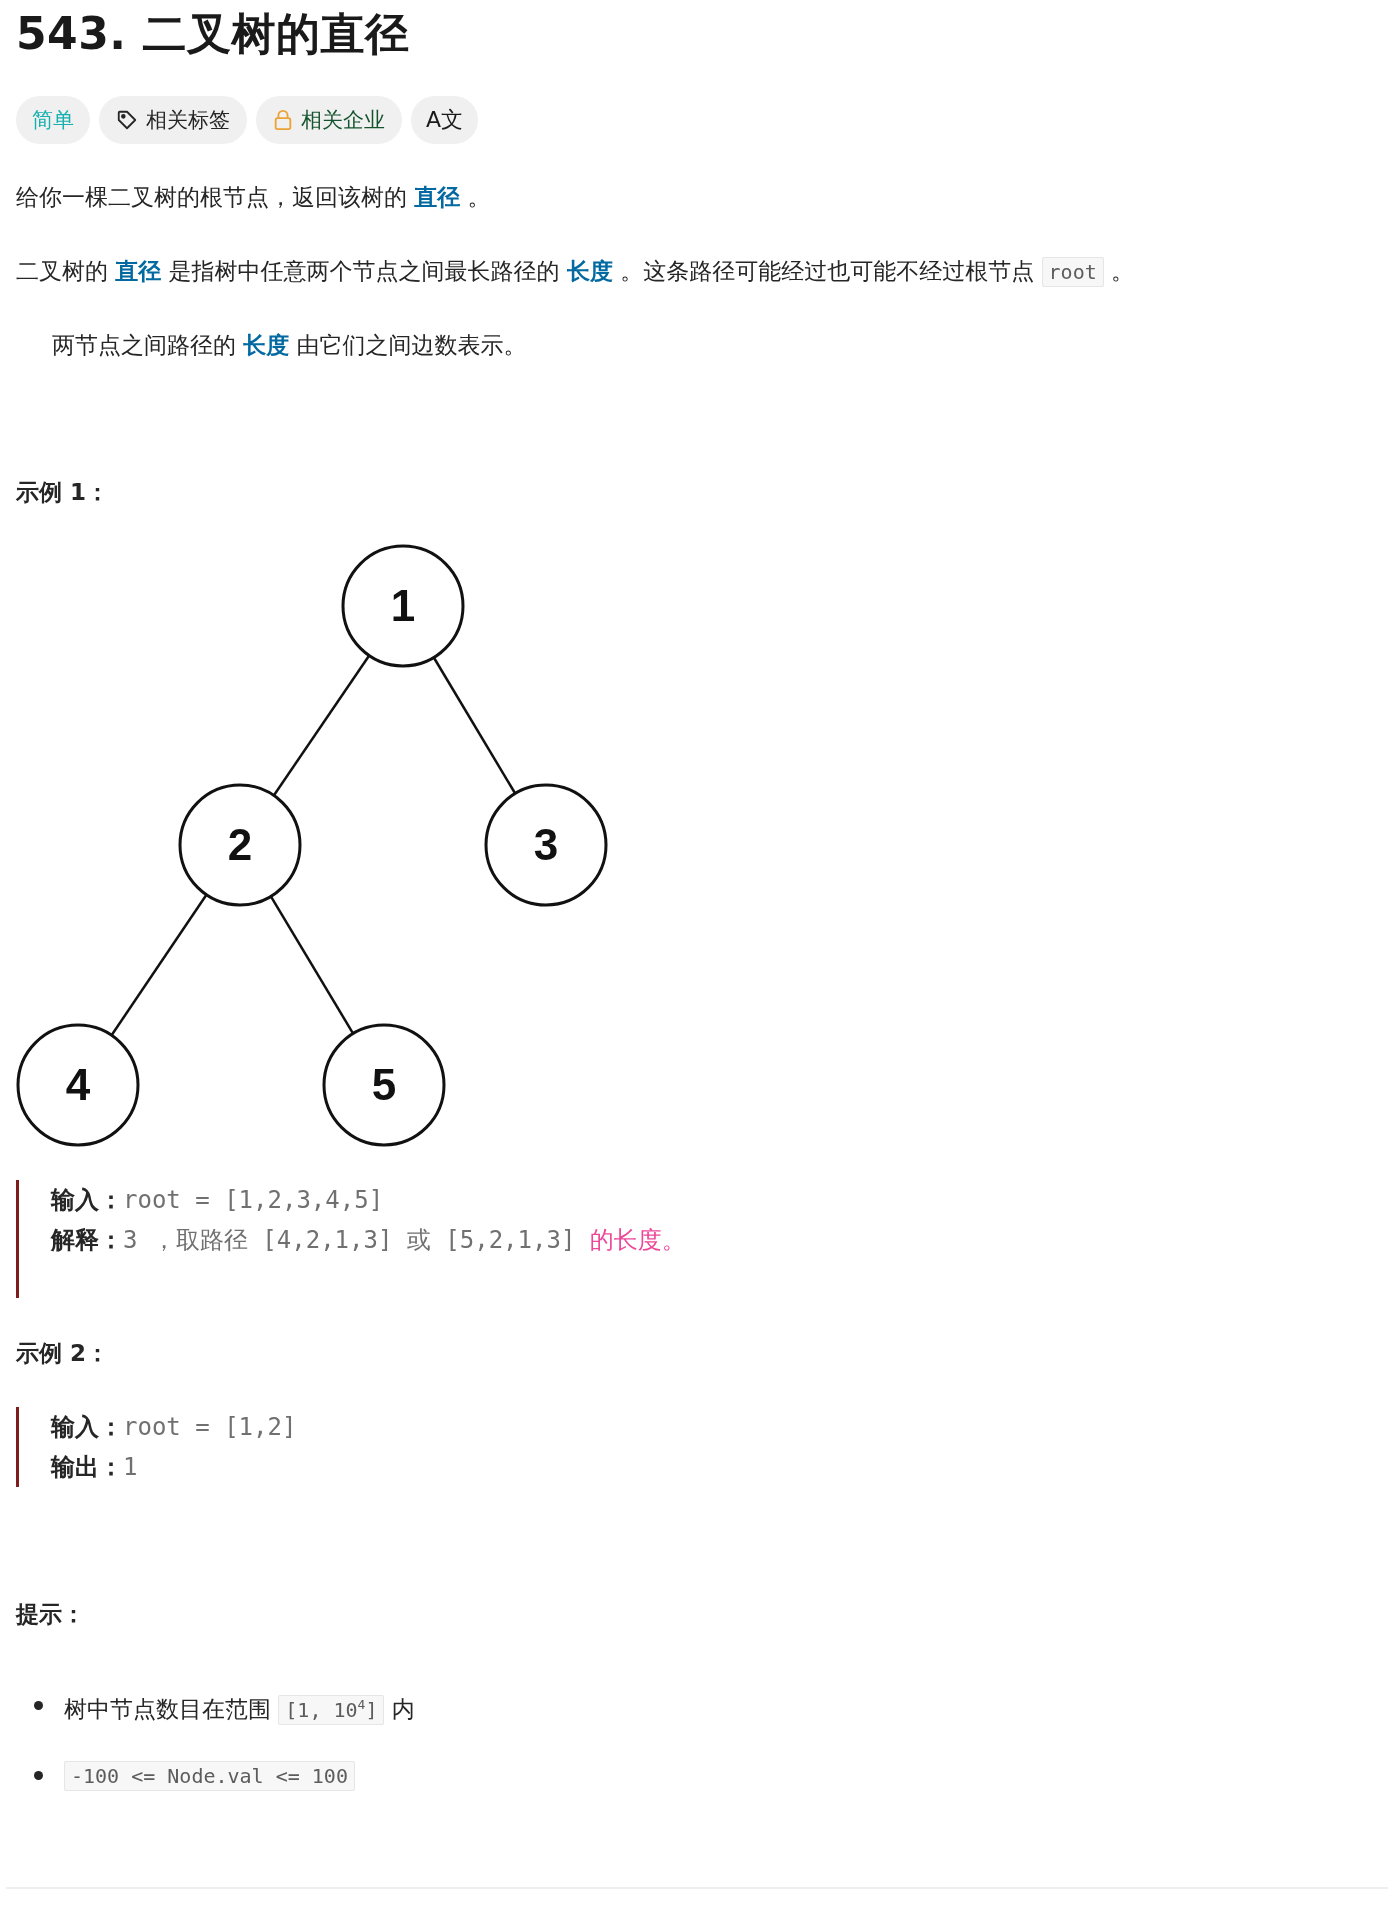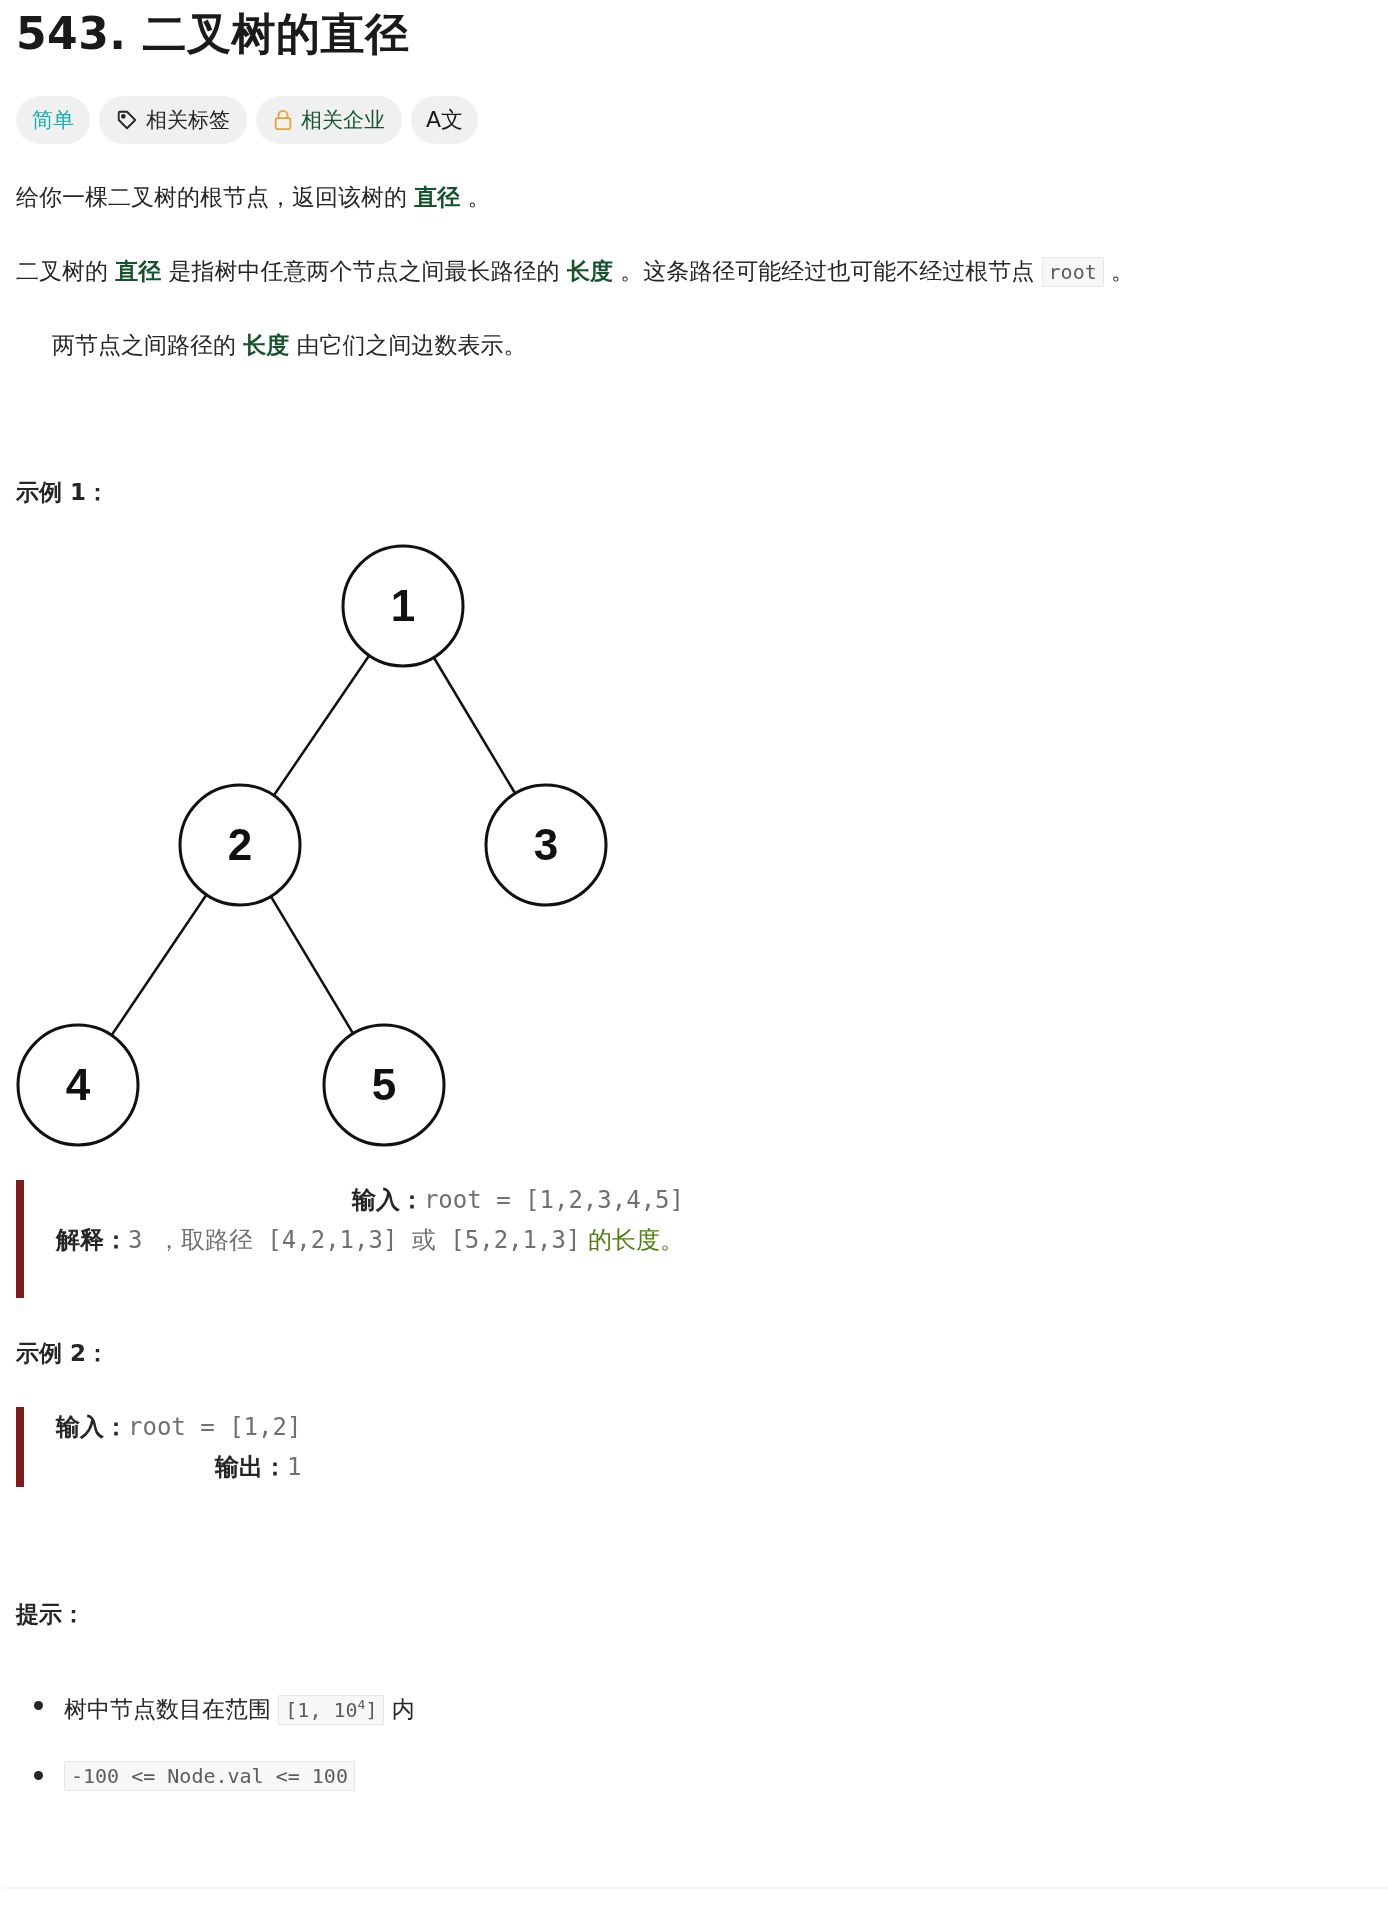--- a/index.html
+++ b/index.html
@@ -22,41 +22,41 @@
   .pill .ico { display: inline-flex; margin-right: 8px; }
   .pill.easy { color: #16b0b0; padding: 0 16px; }
   .pill.topics { color: #262626; }
   .pill.company { color: #14532d; }
   .pill.lang { color: #1a1a1a; padding: 0 15px; font-size: 22px; }
 
   .para {
     position: absolute; left: 16px; font-size: 23px; line-height: 34px;
     color: #262626; margin: 0; white-space: nowrap;
   }
-  .para b { font-weight: bold; color: #14532d; }
+  .para b { font-weight: bold; color: #0369a1; }
   code.inline {
     font-family: "DejaVu Sans Mono", "Liberation Mono", monospace;
     font-size: 20px; color: #5c5c5c; background: #f7f7f7;
     border: 1px solid #e6e6e6; border-radius: 2px; padding: 2px 6px;
   }
   .h-ex {
     position: absolute; left: 16px; font-size: 23px; font-weight: bold;
     color: #262626; margin: 0; line-height: 34px;
   }
   .tree { position: absolute; left: 0; top: 530px; }
 
   .pre {
-    position: absolute; left: 16px; border-left: 8px solid #7f1d1d;
+    position: absolute; left: 16px; border-left: 3px solid #7f1d1d;
     padding-left: 32px; box-sizing: border-box;
-    font-size: 24px; line-height: 40px; text-align: right;
+    font-size: 24px; line-height: 40px;
   }
   .pre .row { white-space: pre; }
   .pre .lbl { font-weight: bold; color: #262626; font-family: "DejaVu Sans", sans-serif; }
   .pre .val { font-family: "DejaVu Sans Mono", "Liberation Mono", monospace; color: #707070; }
-  .pre .valcn { color: #4d7c0f; }
+  .pre .valcn { color: #ec4899; font-family: Liberation Mono, monospace; }
 
   .list { position: absolute; left: 16px; margin: 16px; padding: 0; list-style: none; }
   .list li { position: relative; padding-left: 32px; font-size: 23px; line-height: 34px; color: #262626; white-space: nowrap; }
   .list li::before {
     content: ""; position: absolute; left: 2px; top: 13px;
     width: 9px; height: 9px; border-radius: 50%; background: #262626;
   }
   .list li + li { margin-top: 31px; }
   sup { font-size: 13px; vertical-align: 8px; }
   .divider { position: absolute; left: 6px; right: 0; top: 1887px; height: 2px; background: #efefef; }

